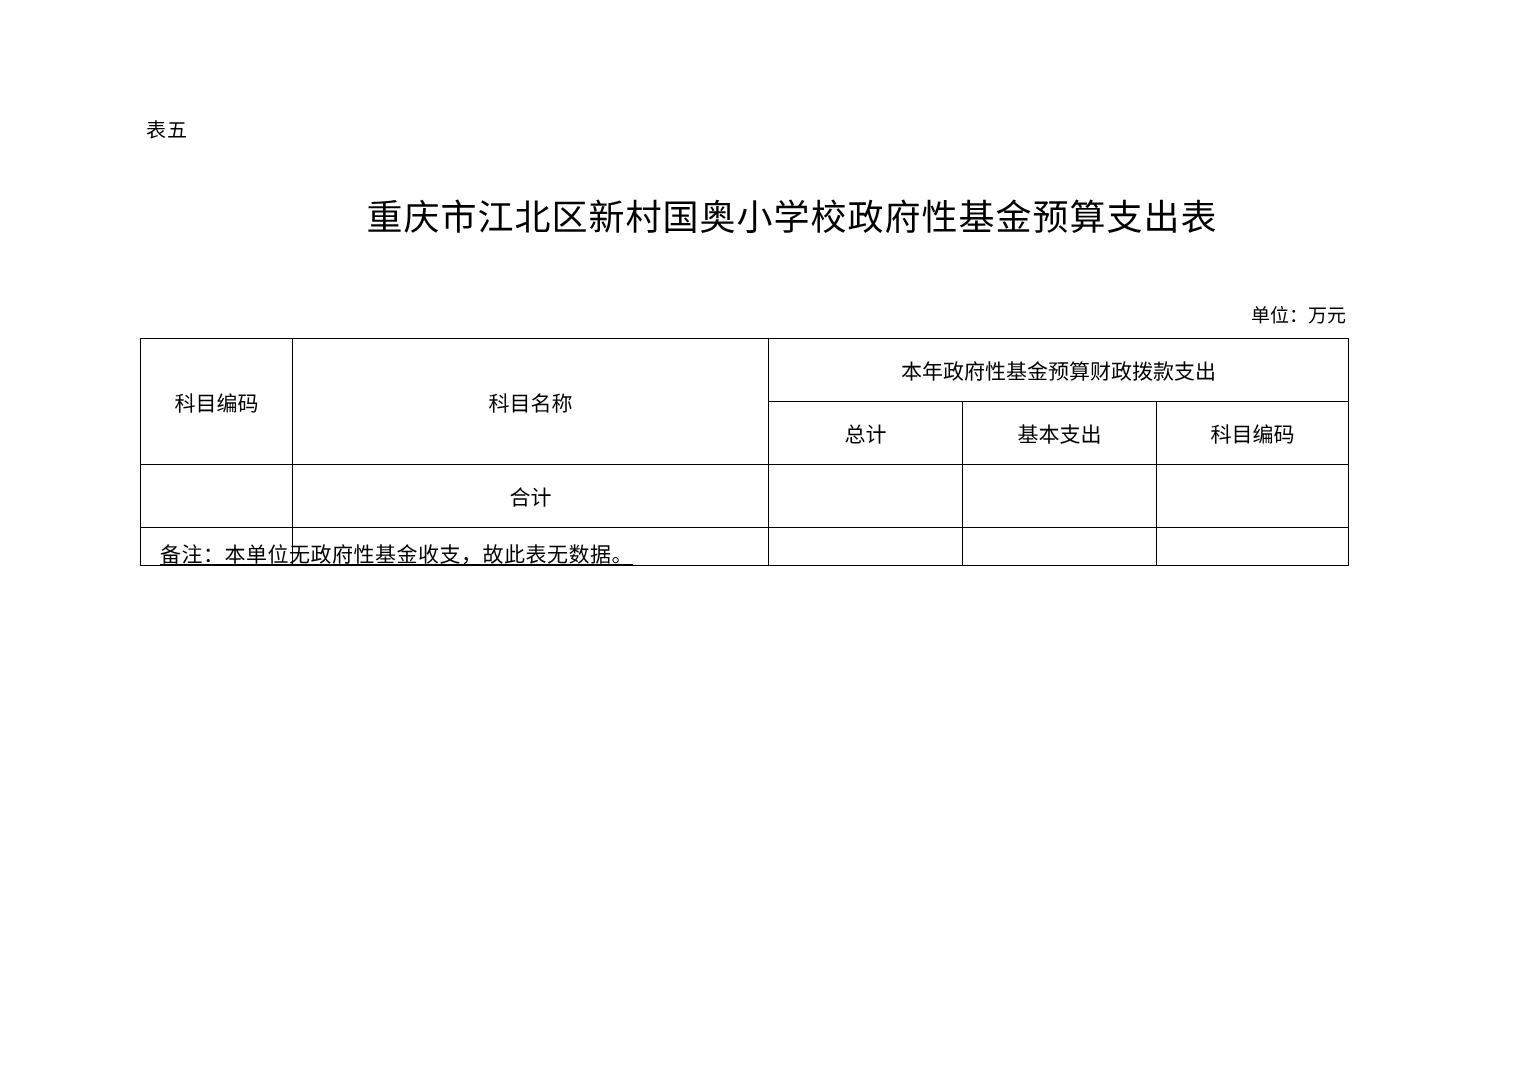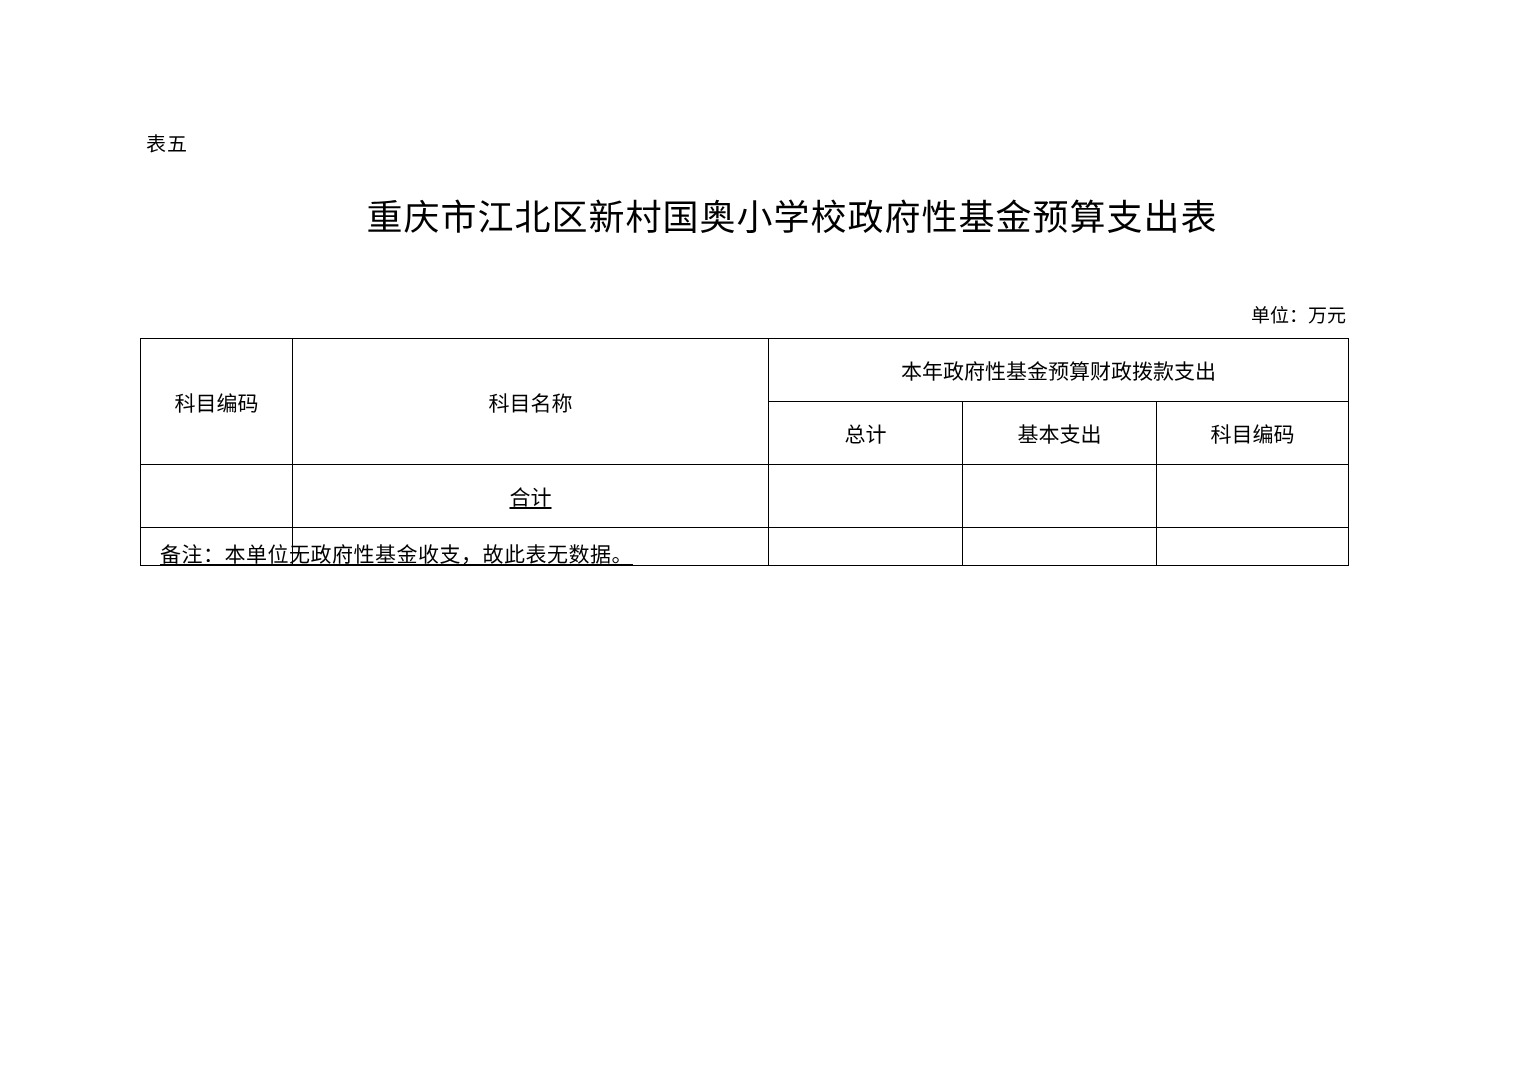--- a/index.html
+++ b/index.html
@@ -16,21 +16,21 @@
   }
   .page {
     position: relative;
     width: 1520px;
     height: 1074px;
     box-sizing: border-box;
   }
   .sheet-label {
     position: absolute;
     left: 146px;
-    top: 128px;
+    top: 114px;
     font-size: 20px;
     letter-spacing: 1px;
     font-family: "DejaVu Serif", "Liberation Serif", serif;
   }
   .doc-title {
     position: absolute;
     left: 0;
     top: 188px;
     width: 1520px;
     text-align: center;
@@ -70,21 +70,21 @@
   }
   .col-code { width: 152px; }
   .col-name { width: 476px; }
   .col-total { width: 194px; }
   .col-basic { width: 194px; }
   .col-project { width: 192px; }
 
   .hdr-tall { height: 92px; margin-top: 12px; }
   .hdr-row1 { height: 54px; }
   .hdr-row2 { height: 52px; }
-  .body-row { height: 38px; text-decoration: underline; }
+  .body-row { height: 38px; }
 
   .note {
     position: absolute;
     left: 160px;
     top: 538px;
     font-size: 21px;
     letter-spacing: 0.5px;
     font-family: "DejaVu Serif", "Liberation Serif", serif;
     text-decoration: underline;
   }

